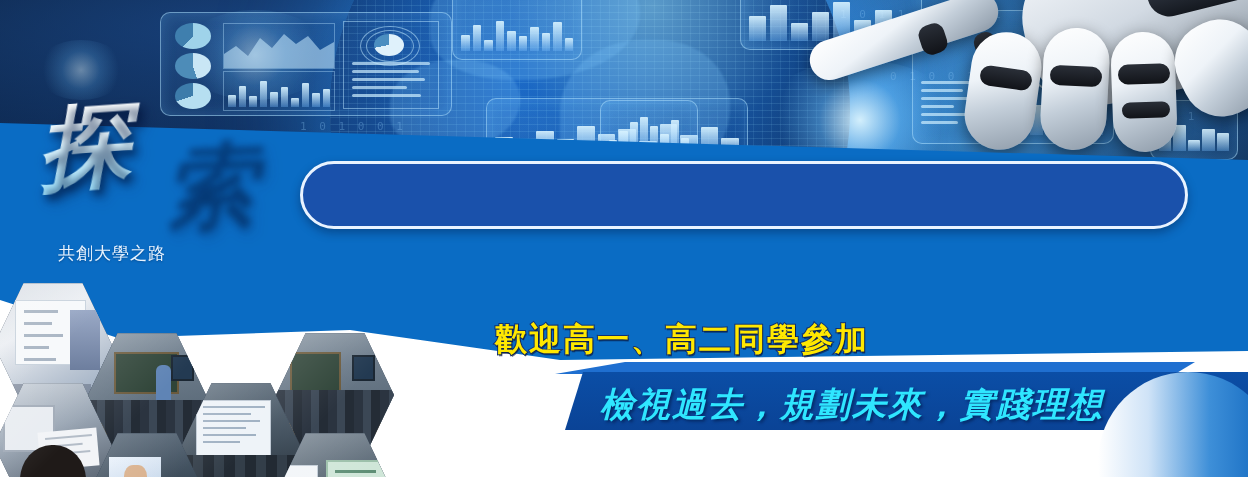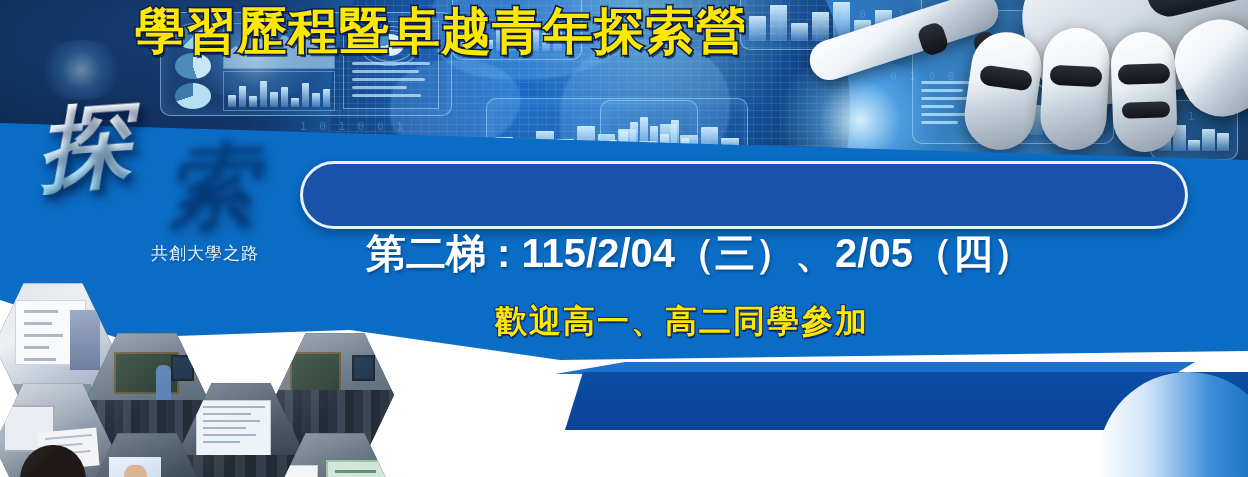--- a/index.html
+++ b/index.html
@@ -135,21 +135,21 @@
     filter:drop-shadow(3px 5px 6px rgba(0,20,60,.5));
   }
   .tansuo .c2{display:inline-block;margin-left:30px;transform:translateY(44px) rotate(2deg);}
 
   .subline{
     position:absolute;left:58px;top:240px;width:300px;
     color:#eaf4ff;font-size:17px;line-height:27px;
     letter-spacing:1px;
     text-shadow:0 1px 2px rgba(0,30,70,.35);
   }
-  .subline .l2{display:block;text-align:center;padding-right:6px;}
+  .subline .l2{display:block;text-align:left;padding-right:6px;}
 
   .pill{
     position:absolute;left:300px;top:161px;width:882px;height:62px;
     border-radius:34px;
     background:#1a51ab;
     border:3px solid #e9f3ff;
     box-shadow:0 4px 10px rgba(0,15,50,.35);
   }
   .pill-text{
     position:absolute;left:0;top:0;width:882px;height:62px;
@@ -165,21 +165,21 @@
 
   .dates{
     position:absolute;left:366px;top:231px;width:800px;
     color:#ffffff;font-size:40px;font-weight:700;line-height:45px;
     letter-spacing:0px;white-space:nowrap;
     text-shadow:1px 2px 3px rgba(0,20,60,.4);
   }
   .dates div{margin-bottom:1px;}
 
   .welcome{
-    position:absolute;left:495px;top:300px;
+    position:absolute;left:495px;top:318px;
     font-family:"DejaVu Serif","Liberation Serif",serif;
     font-weight:700;font-size:32px;letter-spacing:2px;
     color:#ffe800;white-space:nowrap;
     -webkit-text-stroke:2px #13306f;
     paint-order:stroke fill;
     text-shadow:1px 2px 0 rgba(8,24,60,.6);
   }
 
   .tagline{
     position:absolute;left:600px;top:382px;
@@ -509,22 +509,21 @@
       <i></i>
     </div>
 
   <div class="tansuo"><span class="c1">探</span><span class="c2">索</span></div>
 
   <div class="subline">
     <span class="l2">共創大學之路</span>
   </div>
 
   <div class="pill"></div>
-  <div class="pill-text">學習歷程暨卓越青年探索營</div>
 
   <div class="dates">
-    <div>第二梯 : 115/2/04（三）、2/05（四）</div>
   </div>
 
   <div class="welcome">歡迎高一、高二同學參加</div>
 
+  <div class="tagline">檢視過去，規劃未來，實踐理想</div>
 
 </div>
 
 </body></html>

